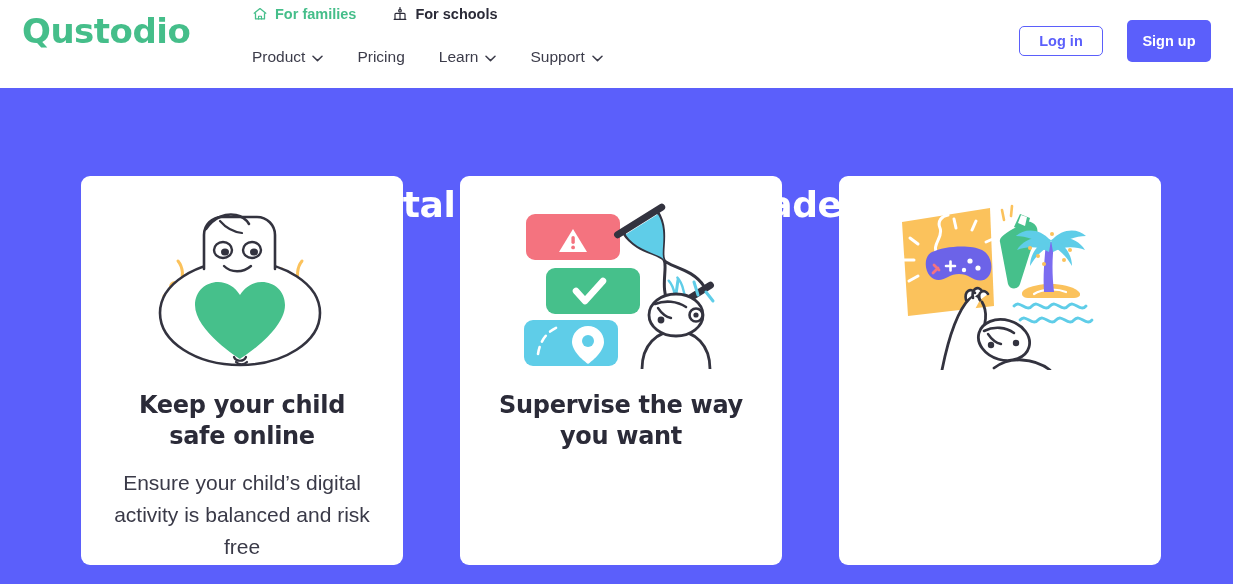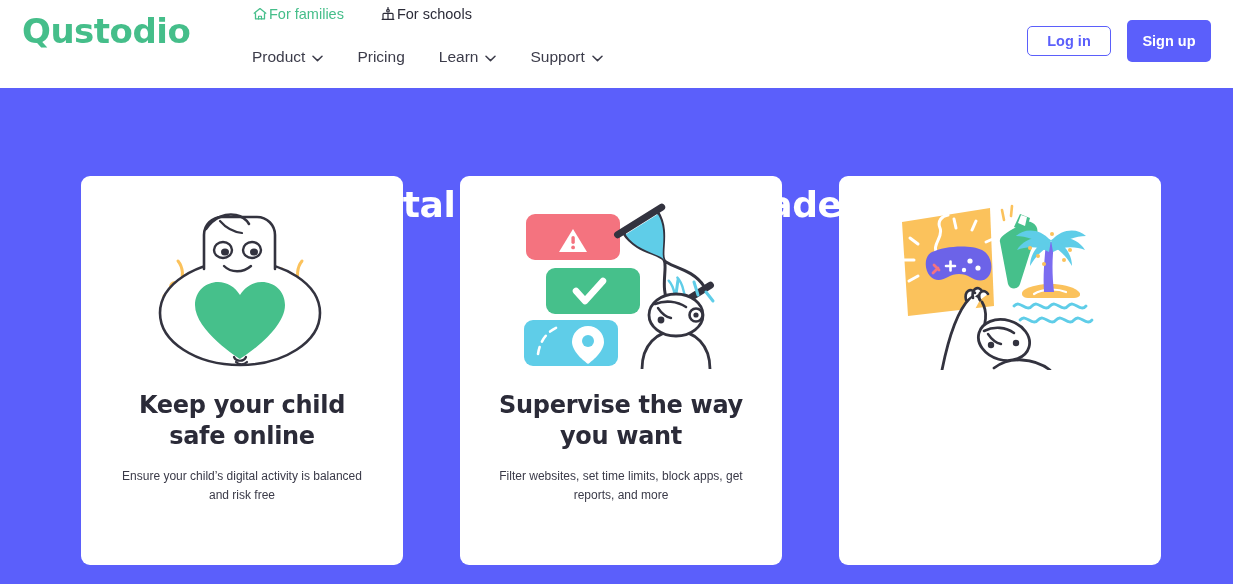--- a/index.html
+++ b/index.html
@@ -34,23 +34,23 @@
     left: 252px;
     top: 3px;
     display: flex;
     align-items: center;
     gap: 36px;
     height: 22px;
   }
   .toplink {
     display: flex;
     align-items: center;
-    gap: 1px;
+    gap: 7px;
     font-size: 14.5px;
-    font-weight: 400;
+    font-weight: 700;
     cursor: pointer;
     white-space: nowrap;
   }
   .toplink.families { color: #45be8a; }
   .toplink.schools  { color: #2b2b38; }
   .toplink svg { display: block; }
 
   .mainnav {
     position: absolute;
     left: 252px;
@@ -70,21 +70,21 @@
     white-space: nowrap;
   }
   .chev { display: block; }
 
   .authwrap {
     position: absolute;
     right: 22px;
     top: 20px;
     display: flex;
     align-items: center;
-    gap: 16px;
+    gap: 24px;
   }
   .btn-login {
     width: 84px;
     height: 30px;
     border: 1.6px solid #5b5ffb;
     border-radius: 5px;
     background: #ffffff;
     color: #5b5ffb;
     font-size: 14.5px;
     font-weight: 700;
@@ -157,21 +157,21 @@
     font-weight: 700;
     color: #2b2b38;
     line-height: 1.28;
     letter-spacing: -0.3px;
     font-family: "DejaVu Sans", sans-serif;
     max-width: 270px;
   }
   .card-desc {
     margin-top: 16px;
     text-align: center;
-    font-size: 12px;
+    font-size: 21px;
     color: #3a3a48;
     line-height: 1.52;
     max-width: 262px;
   }
 </style>
 </head>
 <body>
 
 <div class="header">
 
@@ -326,21 +326,20 @@
           <path d="M126 171c0-24 15-38 34-38s34 14 34 38" stroke="#33333f" stroke-width="2.8" fill="#fff"></path>
           <ellipse cx="160" cy="117" rx="27" ry="21" fill="#fff" stroke="#33333f" stroke-width="2.8"></ellipse>
           <path d="M139 106c10-4 22-3 31 3" stroke="#33333f" stroke-width="2.6" fill="none" stroke-linecap="round"></path>
           <path d="M142 110c4 6 8 9 13 10" stroke="#33333f" stroke-width="2.4" fill="none" stroke-linecap="round"></path>
           <circle cx="145" cy="122" r="3.4" fill="#33333f"></circle>
           <circle cx="180" cy="117" r="6.5" stroke="#33333f" stroke-width="2.6" fill="#fff"></circle>
           <circle cx="180" cy="117" r="2.6" fill="#33333f"></circle>
         </svg>
       </div>
       <div class="card-title">Supervise the way you want</div>
-      <div class="card-desc">Filter websites, set time limits, block apps, get reports, and more</div>
     </div>
 
     <div class="card">
       <div class="card-art">
         <svg width="212" height="172" viewBox="0 0 212 172" fill="none">
 
           <path d="M8 24 L96 10 L100 108 L14 118 Z" fill="#fbc25c"></path>
 
           <path d="M44 58c-8-12 6-18 2-28-3-7 2-12 8-13" stroke="#fff" stroke-width="3" fill="none" stroke-linecap="round"></path>
 

